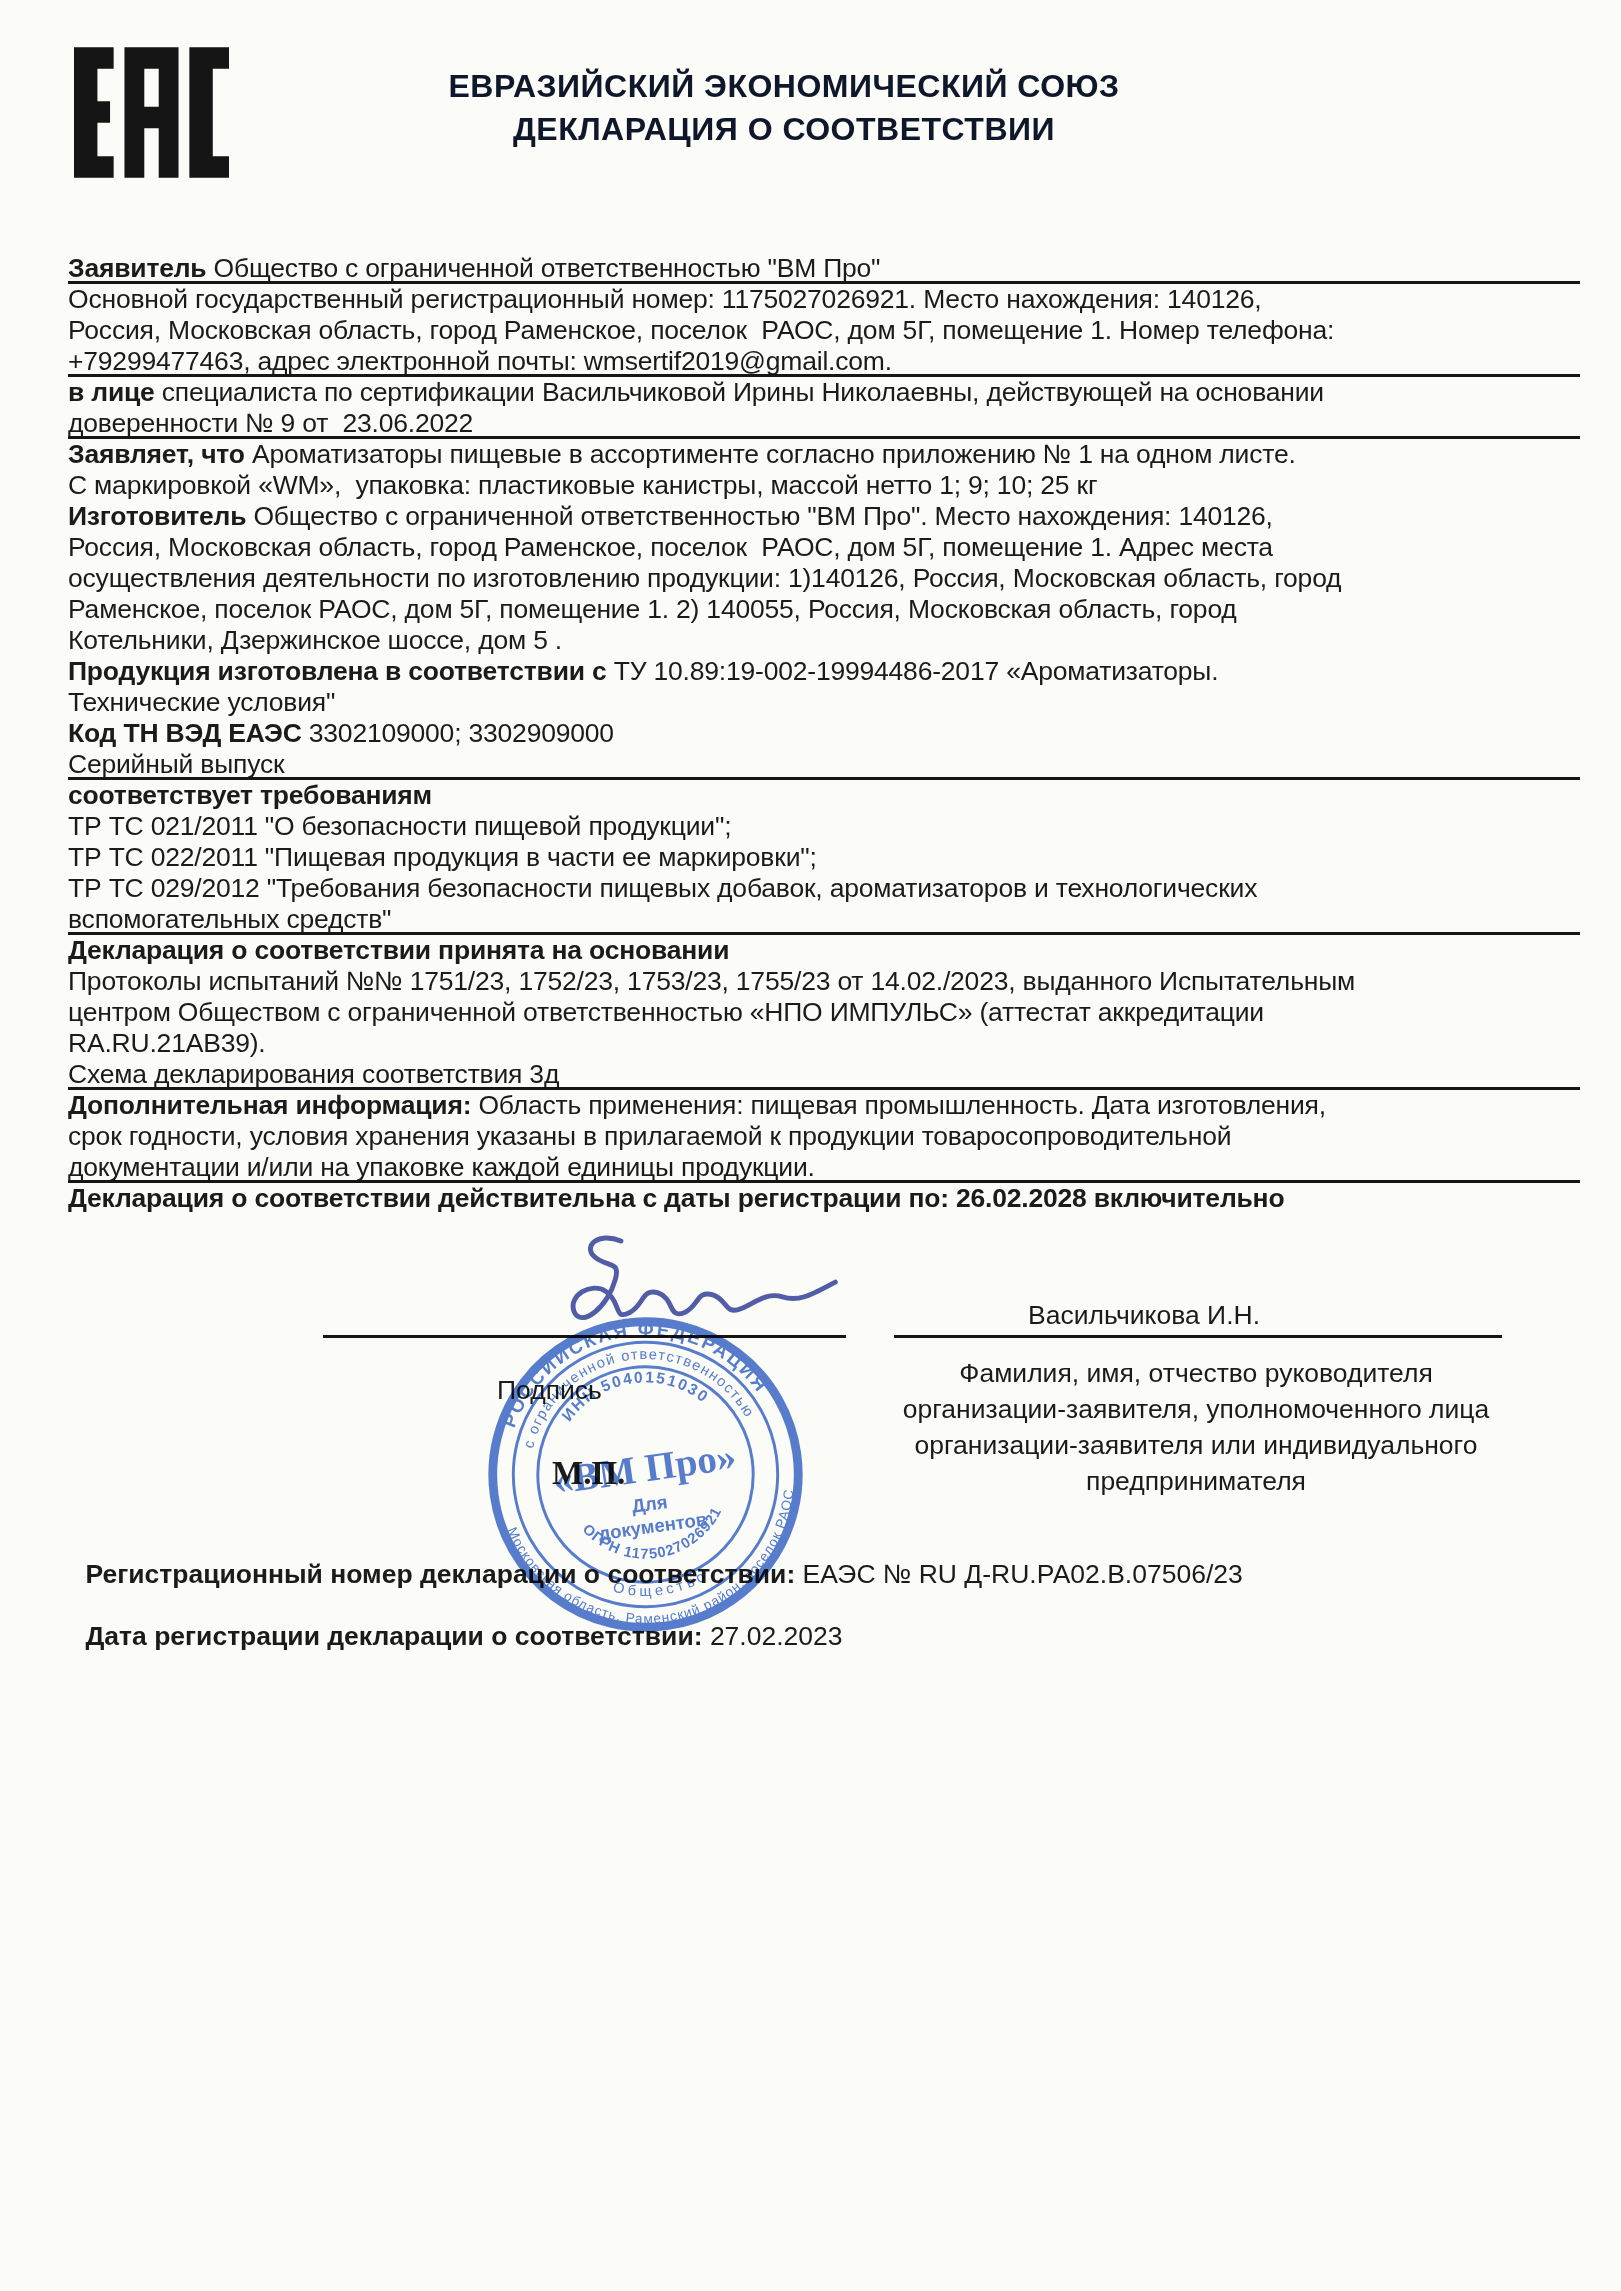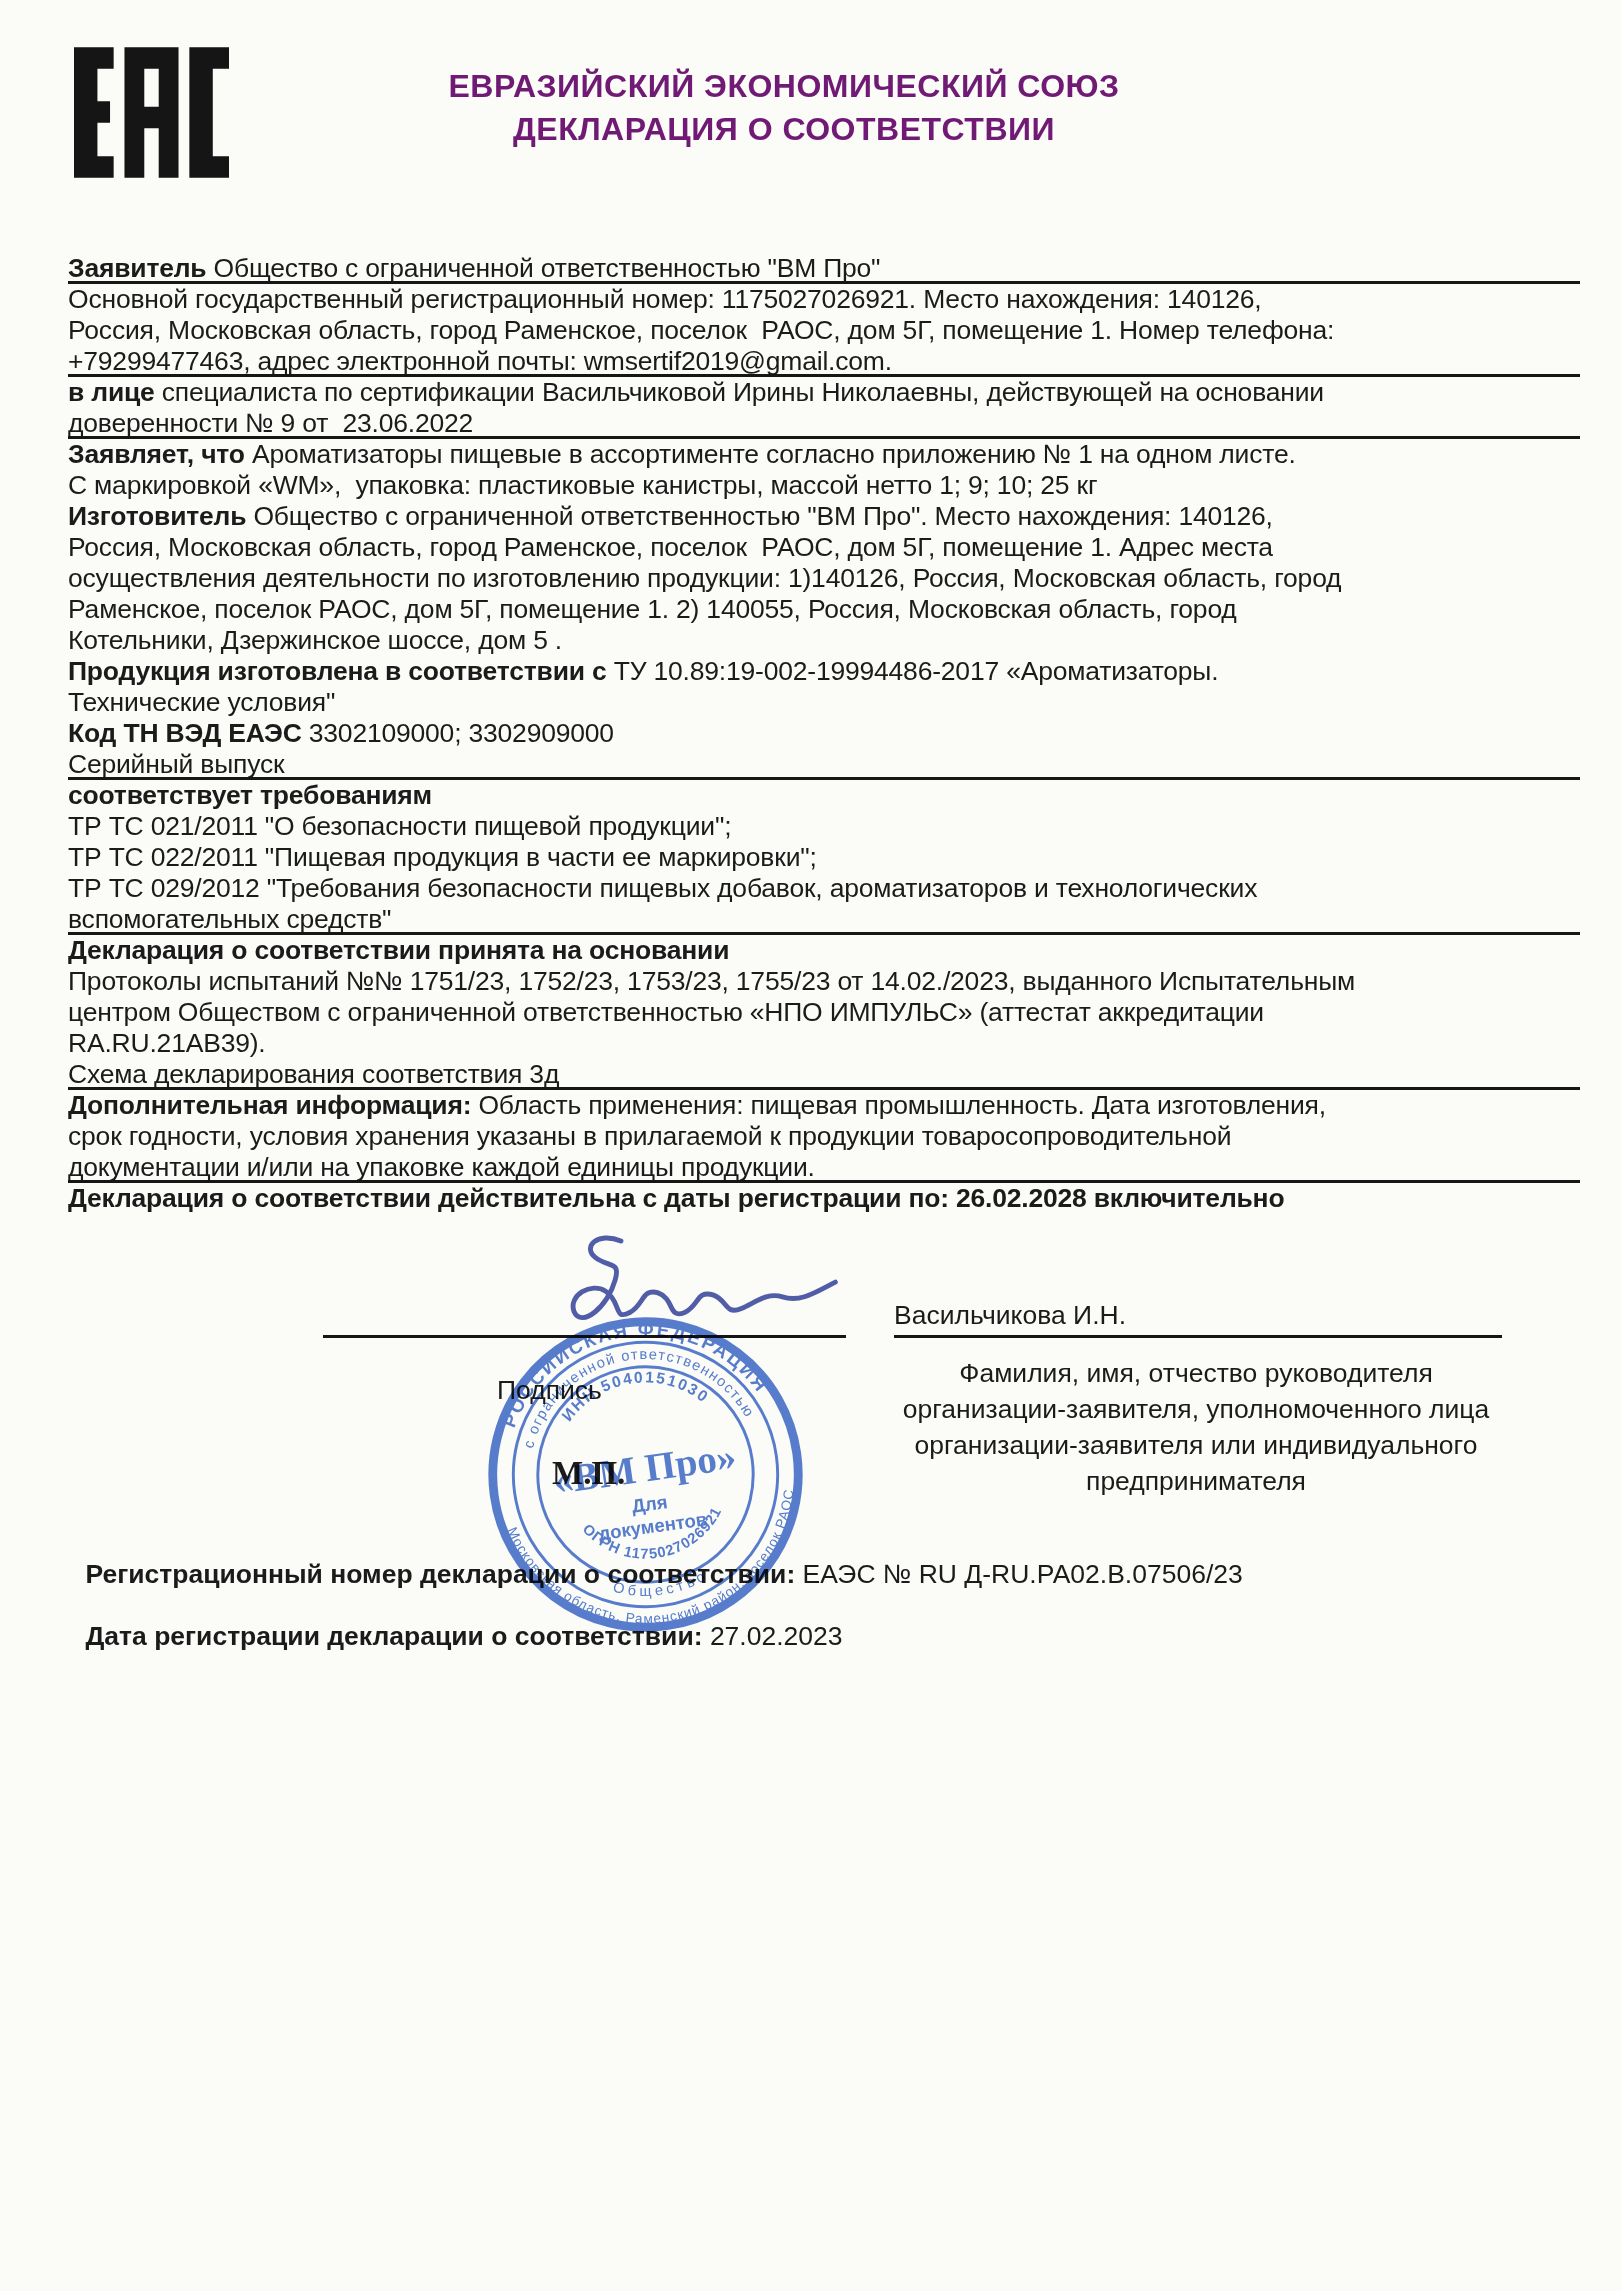--- a/index.html
+++ b/index.html
@@ -5,29 +5,29 @@
   html,body { margin:0; padding:0; background:#e8e8e4; }
   .page {
     position:relative; width:1621px; height:2292px;
     background:#fbfbf7;
     font-family:"Liberation Sans", sans-serif;
     color:#1b1b1b; overflow:hidden;
     margin:0 auto;
   }
   .logo { position:absolute; left:74px; top:41px; width:155px; height:143px; }
   .title { position:absolute; left:0; top:65px; width:1568px; text-align:center;
-           font-weight:bold; font-size:32px; line-height:43px; letter-spacing:0.5px; color:#701a75; }
+           font-weight:bold; font-size:32px; line-height:43px; letter-spacing:0.5px; color:#0f172a; }
   .body-lines { position:absolute; left:56px; top:253px; width:1512px;
                 font-size:26.5px; letter-spacing:-0.2px;margin-left:12px; }
   .line { position:relative; height:31px; line-height:31px; white-space:pre; }
   .line.ul::after { content:""; position:absolute; left:0; right:0; bottom:0;
                     height:2.9px; background:#161616; }
   .b { font-weight:bold; }
   .hline { position:absolute; height:2.9px; background:#161616; }
-  .sig-name { position:absolute; left:894px; top:1300px; width:608px; text-align:left;
+  .sig-name { position:absolute; left:894px; top:1300px; width:608px; text-align:center;
               padding-right:108px; box-sizing:border-box; font-size:26.5px; }
   .sig-caption { position:absolute; left:861px; top:1355px; width:670px; text-align:center;
                  font-size:26.5px; line-height:36px; }
   .podpis { position:absolute; left:497px; top:1375px; font-size:26.5px; }
   .mp { position:absolute; left:552px; top:1455px; font-size:33px; font-weight:bold;
         font-family:"Liberation Serif", serif; }
   .reg-row { position:absolute; left:56px; font-size:26.5px; white-space:pre; }
   .reg-row .val { font-weight:normal; }
   .reg-row .lab { font-weight:bold; }
   .stamp { position:absolute; left:482px; top:1311px; width:327px; height:327px;

